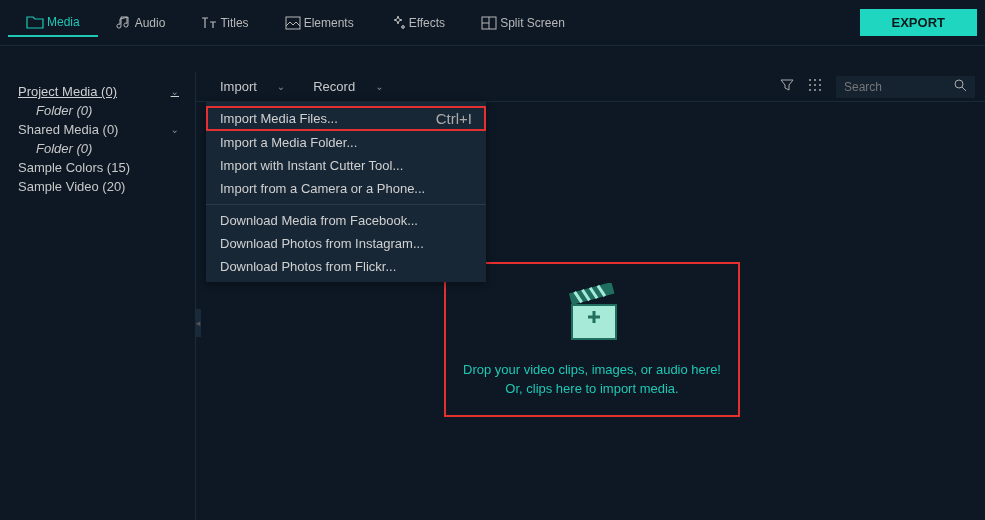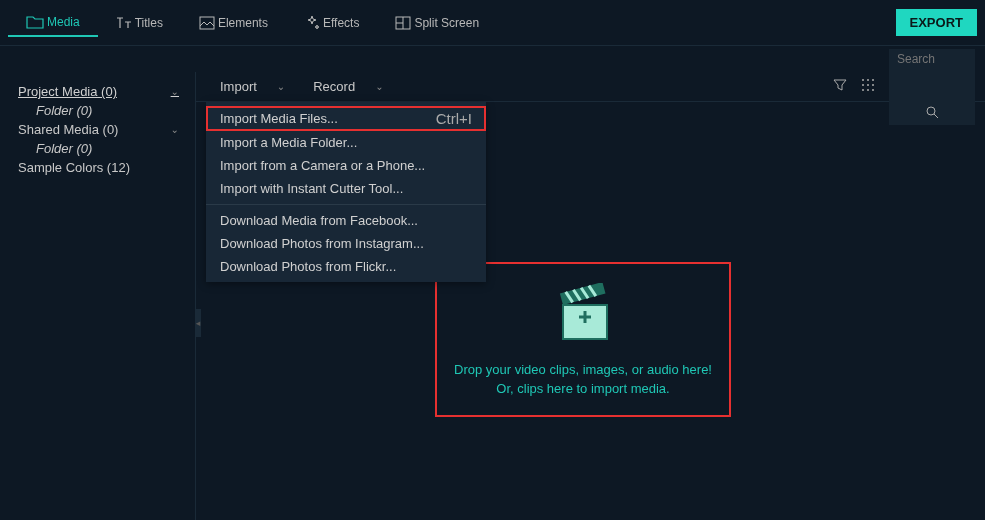--- a/index.html
+++ b/index.html
@@ -32,21 +32,21 @@
   gap: 3px;
 }
 .nav-item.active { color: #1fc7b5; }
 .nav-item .icon { height: 18px; display: flex; align-items: center; }
 .nav-item.active { border-bottom: 2px solid #1fc7b5; }
 .export-btn {
   margin-left: auto;
   background: #1fd7c0;
   color: #0a1a1a;
   font-weight: bold;
-  padding: 6px 14px;
+  padding: 6px 32px;
   cursor: pointer;
   font-size: 13px;
 }
 .main {
   display: flex;
   height: calc(100% - 46px);
   margin-top: 26px;
 }
 .sidebar {
   width: 196px;
@@ -118,21 +118,20 @@
   align-items: center;
   gap: 14px;
 }
 .tb-icon { color: #aaa; cursor: pointer; }
 .search-box {
   display: flex;
   align-items: center;
   background: #152330;
   padding: 3px 8px;
   gap: 40px;
-  flex-direction: column;
 }
 .search-box input {
   background: transparent;
   border: none;
   color: #c8c8c8;
   font-size: 12px;
   width: 70px;
   outline: none;
 }
 .dropdown {
@@ -158,21 +157,21 @@
   outline: 2px solid #e63030;
   outline-offset: -2px;
 }
 .dd-sep {
   height: 1px;
   background: #2a3a48;
   margin: 4px 0;
 }
 .drop-zone {
   position: absolute;
-  left: 239px;
+  left: 248px;
   top: 190px;
   width: 296px;
   height: 155px;
   border: 2px solid #e63030;
   display: flex;
   flex-direction: column;
   align-items: center;
   justify-content: center;
   color: #1fc7b5;
   font-size: 13px;
@@ -188,20 +187,28 @@
 <body>
 
 <div class="top-nav">
   <div class="nav-item active">
     <span class="icon">
       <svg width="18" height="14" viewBox="0 0 18 14">
           <path d="M1 2h6l2 2h8v9H1z" fill="none" stroke="#1fc7b5" stroke-width="1.2"></path>
         </svg>
     </span>
     <span>Media</span>
+  </div>
+  <div class="nav-item">
+    <span class="icon">
+      <svg width="16" height="16" viewBox="0 0 16 16">
+          <path d="M5 2v9a2 2 0 1 1-1-1.7V4l8-2v8a2 2 0 1 1-1-1.7V2z" fill="none" stroke="#b8b8b8" stroke-width="1"></path>
+        </svg>
+    </span>
+    <span>Audio</span>
   </div>
   <div class="nav-item">
     <span class="icon">
       <svg width="16" height="14" viewBox="0 0 16 14">
           <path d="M1 2h6M4 2v10M9 6h6M12 6v6" stroke="#b8b8b8" stroke-width="1.2" fill="none"></path>
         </svg>
     </span>
     <span>Titles</span>
   </div>
   <div class="nav-item">
@@ -243,21 +250,24 @@
       <span>Folder (0)</span>
     </div>
     <div class="sidebar-item">
       <span>Shared Media (0)</span>
       <span class="chev">⌄</span>
     </div>
     <div class="sidebar-item child">
       <span>Folder (0)</span>
     </div>
     <div class="sidebar-item">
-      <span>Sample Colors (12)</span>
+      <span>Sample Colors (15)</span>
+    </div>
+    <div class="sidebar-item">
+      <span>Sample Video (20)</span>
     </div>
     <div class="sidebar-handle">◂</div>
     <div class="sidebar-bottom">
       <span>
         <svg width="18" height="14" viewBox="0 0 18 14">
             <path d="M1 2h6l2 2h8v9H1z" fill="none" stroke="#888"></path>
             <path d="M14 8v4M12 10h4" stroke="#888"></path>
           </svg>
       </span>
       <span>
@@ -312,24 +322,24 @@
 
     <div class="dropdown">
       <div class="dd-item highlight">
         <span>Import Media Files...</span>
         <span class="shortcut">Ctrl+I</span>
       </div>
       <div class="dd-item">
         <span>Import a Media Folder...</span>
       </div>
       <div class="dd-item">
+        <span>Import with Instant Cutter Tool...</span>
+      </div>
+      <div class="dd-item">
         <span>Import from a Camera or a Phone...</span>
-      </div>
-      <div class="dd-item">
-        <span>Import with Instant Cutter Tool...</span>
       </div>
       <div class="dd-sep"></div>
       <div class="dd-item">
         <span>Download Media from Facebook...</span>
       </div>
       <div class="dd-item">
         <span>Download Photos from Instagram...</span>
       </div>
       <div class="dd-item">
         <span>Download Photos from Flickr...</span>

